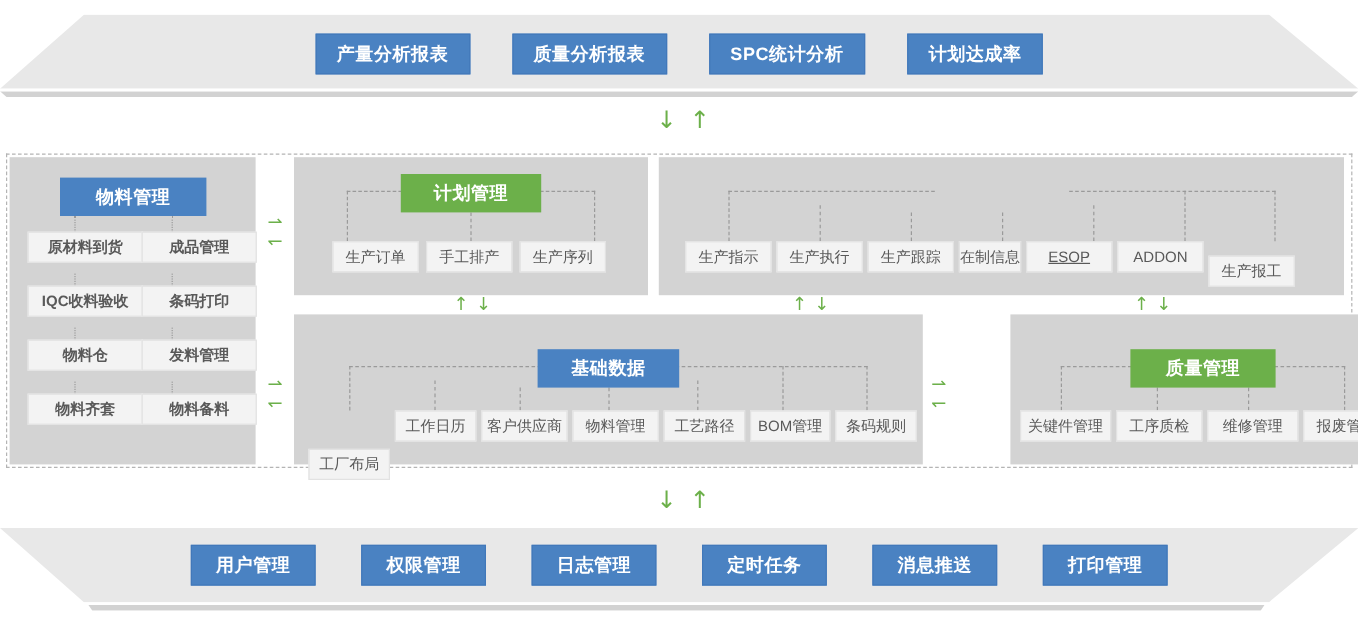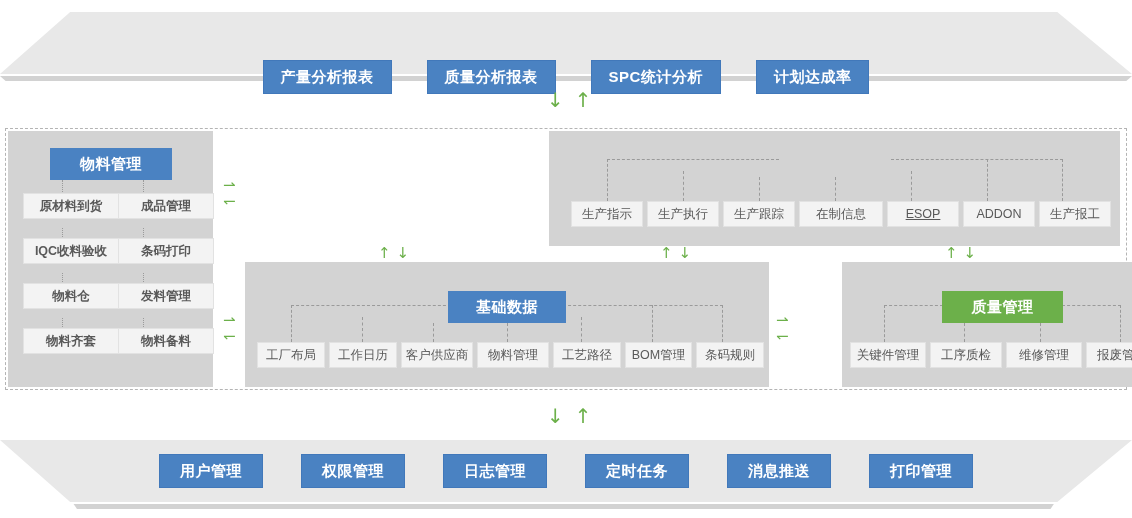--- a/index.html
+++ b/index.html
@@ -21,21 +21,21 @@
   .band-bot .face{clip-path:polygon(0% 0%, 100% 0%, 93.4% 100%, 6.2% 100%);}
   .band-bot .edge{
     position:absolute;left:0;bottom:-7px;width:100%;height:5px;background:#d2d2d2;
     clip-path:polygon(6.5% 0%, 93.1% 0%, 92.8% 100%, 6.8% 100%);
   }
   .band-top{top:12px;height:62px;}
   .band-bot{top:440px;height:62px;}
 
   .band-items{position:absolute;left:0;top:0;width:100%;height:100%;
     display:flex;align-items:center;justify-content:center;}
-  .band-top .band-items{gap:35px;padding-top:2px;margin-top:32px;}
+  .band-top .band-items{gap:35px;padding-top:2px;}
   .band-bot .band-items{gap:38px;padding-top:0px;}
 
   .chip{
     background:#4a82c2;color:#ffffff;font-weight:bold;font-size:15px;
     display:flex;align-items:center;justify-content:center;
     height:34px;box-sizing:border-box;letter-spacing:.5px;
     border:1px solid #4178ba;white-space:nowrap;
   }
   .band-top .chip{padding:0 17px;}
   .band-bot .chip{padding:0 20px;}
@@ -149,40 +149,54 @@
   <div class="arrows arr-hpair" style="left:223px;top:313px;">
     <span>⇀</span>
     <span>↽</span>
   </div>
 
   <div class="arrows arr-hpair" style="left:776px;top:313px;">
     <span>⇀</span>
     <span>↽</span>
   </div>
 
+  <div class="panel p-plan">
+    <div class="phead green" style="left:89px;top:14px;width:117px;">计划管理</div>
+    <div class="dash-h" style="left:44px;top:28px;width:46px;"></div>
+    <div class="dash-h" style="left:205px;top:28px;width:46px;"></div>
+    <div class="dash-v" style="left:44px;top:28px;height:42px;"></div>
+    <div class="dash-v" style="left:147px;top:46px;height:24px;"></div>
+    <div class="dash-v" style="left:250px;top:28px;height:42px;"></div>
+
+    <div class="row" style="left:32px;top:70px;gap:6px;">
+      <div class="leaf" style="width:72px;">生产订单</div>
+      <div class="leaf" style="width:72px;">手工排产</div>
+      <div class="leaf" style="width:72px;">生产序列</div>
+    </div>
+  </div>
 
   <div class="panel p-prod">
     <div class="dash-h" style="left:58px;top:28px;width:172px;"></div>
     <div class="dash-h" style="left:342px;top:28px;width:172px;"></div>
     <div class="dash-v" style="left:58px;top:28px;height:42px;"></div>
     <div class="dash-v" style="left:134px;top:40px;height:30px;"></div>
     <div class="dash-v" style="left:210px;top:46px;height:24px;"></div>
     <div class="dash-v" style="left:286px;top:46px;height:24px;"></div>
     <div class="dash-v" style="left:362px;top:40px;height:30px;"></div>
     <div class="dash-v" style="left:438px;top:28px;height:42px;"></div>
     <div class="dash-v" style="left:513px;top:28px;height:42px;"></div>
 
     <div class="row" style="left:22px;top:70px;gap:4px;">
       <div class="leaf" style="width:72px;">生产指示</div>
       <div class="leaf" style="width:72px;">生产执行</div>
       <div class="leaf" style="width:72px;">生产跟踪</div>
-      <div class="leaf" style="width:84px;">在制信息</div>
+      <div class="leaf" style="width:52px;">在制信息</div>
       <div class="leaf" style="width:72px;text-decoration:underline;">ESOP</div>
       <div class="leaf" style="width:72px;">ADDON</div>
-      <div class="leaf" style="width:72px;">生产报工</div>
+      <div class="leaf" style="width:72px;margin-top:12px;">生产报工</div>
     </div>
   </div>
 
   <div class="arrows arr-vpair" style="left:378px;top:246px;gap:6px;font-size:15px;">
     <span>↑</span>
     <span>↓</span>
   </div>
   <div class="arrows arr-vpair" style="left:660px;top:246px;gap:6px;font-size:15px;">
     <span>↑</span>
     <span>↓</span>
@@ -198,21 +212,21 @@
     <div class="dash-h" style="left:318px;top:43px;width:160px;"></div>
     <div class="dash-v" style="left:46px;top:43px;height:37px;"></div>
     <div class="dash-v" style="left:117px;top:55px;height:25px;"></div>
     <div class="dash-v" style="left:188px;top:61px;height:19px;"></div>
     <div class="dash-v" style="left:262px;top:61px;height:19px;"></div>
     <div class="dash-v" style="left:336px;top:55px;height:25px;"></div>
     <div class="dash-v" style="left:407px;top:43px;height:37px;"></div>
     <div class="dash-v" style="left:477px;top:43px;height:37px;"></div>
 
     <div class="row" style="left:12px;top:80px;gap:4px;">
-      <div class="leaf" style="width:68px;">工厂布局</div>
+      <div class="leaf" style="width:68px;margin-top:32px;">工厂布局</div>
       <div class="leaf" style="width:68px;">工作日历</div>
       <div class="leaf" style="width:72px;">客户供应商</div>
       <div class="leaf" style="width:72px;">物料管理</div>
       <div class="leaf" style="width:68px;">工艺路径</div>
       <div class="leaf" style="width:67px;">BOM管理</div>
       <div class="leaf" style="width:68px;">条码规则</div>
     </div>
   </div>
 
   <div class="panel p-quality">

